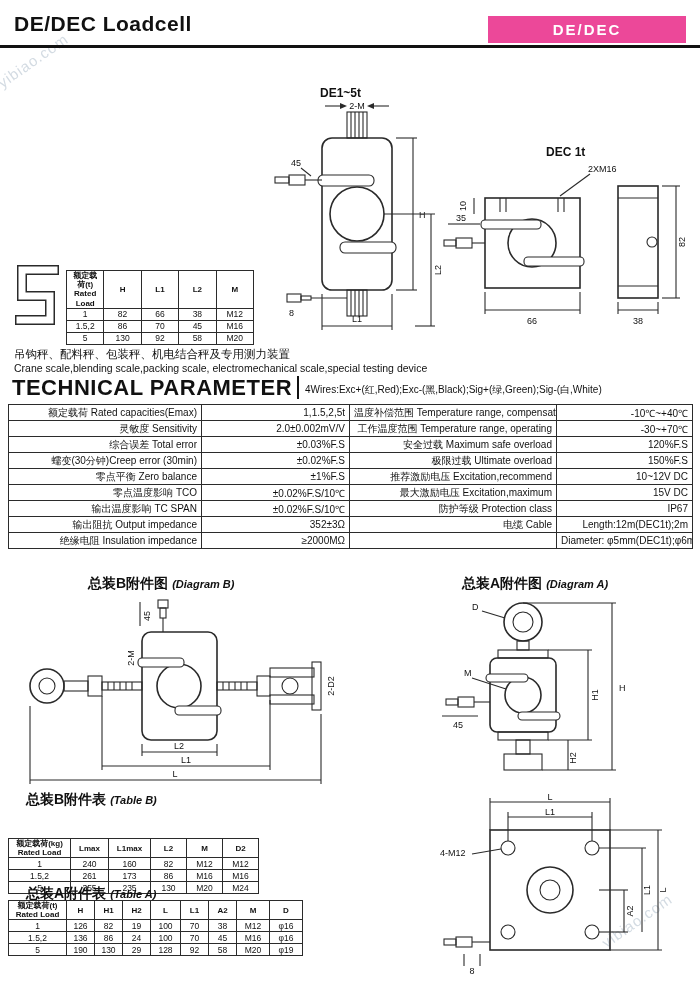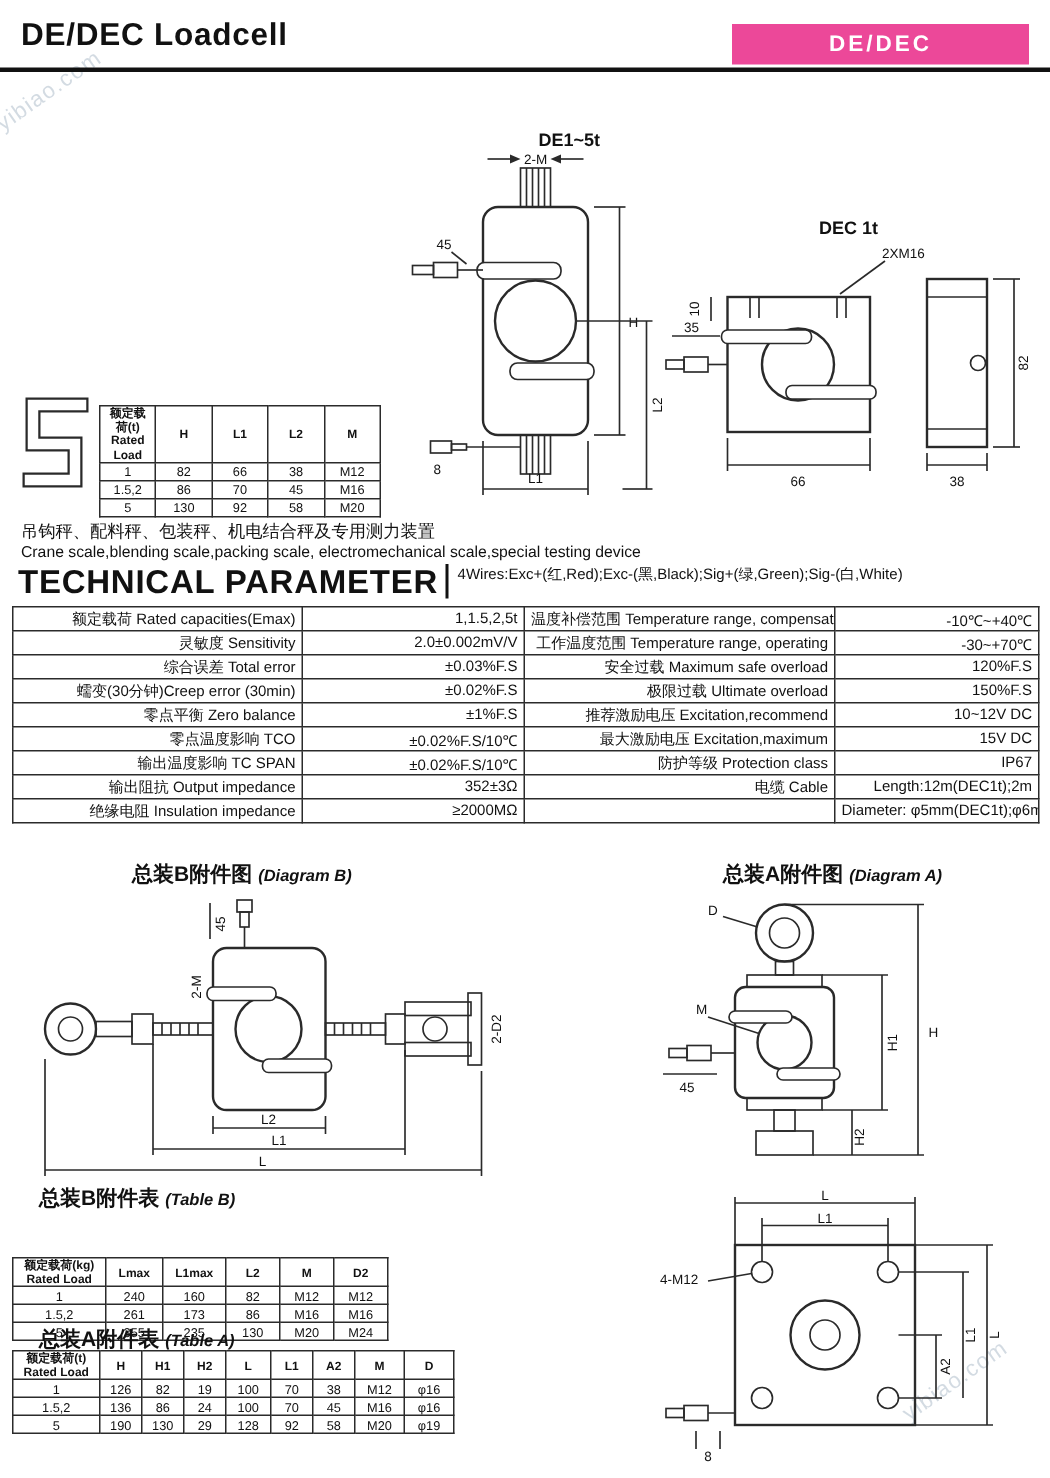--- a/index.html
+++ b/index.html
@@ -15,21 +15,21 @@
 
   
   .title{position:absolute;left:14px;top:12px;font-size:21px;font-weight:bold;letter-spacing:.5px}
   .badge{position:absolute;left:488px;top:16px;width:198px;height:27px;background:#ec4899;
          color:#fff;font-weight:bold;font-size:15px;display:flex;align-items:center;
          justify-content:center;letter-spacing:2px}
   .rule{position:absolute;left:0;top:45px;width:700px;height:3px;background:#111}
 
   
   .draw-label{position:absolute;font-size:12px;font-weight:bold}
-  .lbl-de{left:320px;top:86px;width:80px;text-align:right}
+  .lbl-de{left:320px;top:86px;width:80px;text-align:left}
   .lbl-dec{left:546px;top:145px}
 
   
   svg{position:absolute;overflow:visible}
   svg line,svg rect,svg circle,svg path,svg polyline{stroke:#2a2a2a;stroke-width:1.1;fill:none}
   svg text{font-family:"Liberation Sans",sans-serif;font-size:9px;fill:#111;stroke:none}
   .fill-w{fill:#fff}
   .fill-d{fill:#2a2a2a;stroke:none}
   .thick{stroke-width:1.6}
   .s-outer{stroke-width:10;stroke-linecap:square}
@@ -55,30 +55,30 @@
   .param-table td{font-size:10px;height:16px;padding:0 4px;text-align:right}
 
   .mini-table th{font-size:8px;text-align:center;height:18px}
   .mini-table td{font-size:8.5px;text-align:center;height:12px}
   .table-b{left:8px;top:838px;width:250px}
   .table-a{left:8px;top:900px;width:294px}
 
   
   .app-zh{position:absolute;left:14px;top:347px;font-size:11.5px}
   .app-en{position:absolute;left:14px;top:362px;font-size:10.5px}
-  .tech-line{position:absolute;left:12px;top:376px;display:flex;}
+  .tech-line{position:absolute;left:12px;top:376px;display:flex;align-items:flex-end}
   .tech-title{font-size:22px;font-weight:bold;letter-spacing:.5px;border-right:2.5px solid #111;
               padding-right:5px;line-height:1.05}
   .tech-wires{font-size:10px;margin-left:6px;padding-bottom:2px}
 
   .sec-title{position:absolute;font-weight:bold}
   .sec-title .zh{font-size:14px}
   .sec-title .sub{font-size:11px;font-style:italic;margin-left:4px}
   .t-diagb{left:88px;top:574px}
-  .t-diaga{left:482px;top:574px}
+  .t-diaga{left:462px;top:574px}
   .t-tableb{left:26px;top:790px}
   .t-tablea{left:26px;top:884px}
 </style>
 </head>
 <body>
 
 <div class="page">
 
   <div class="watermark wm-tl">yibiao.com</div>
   <div class="watermark wm-br">yibiao.com</div>

